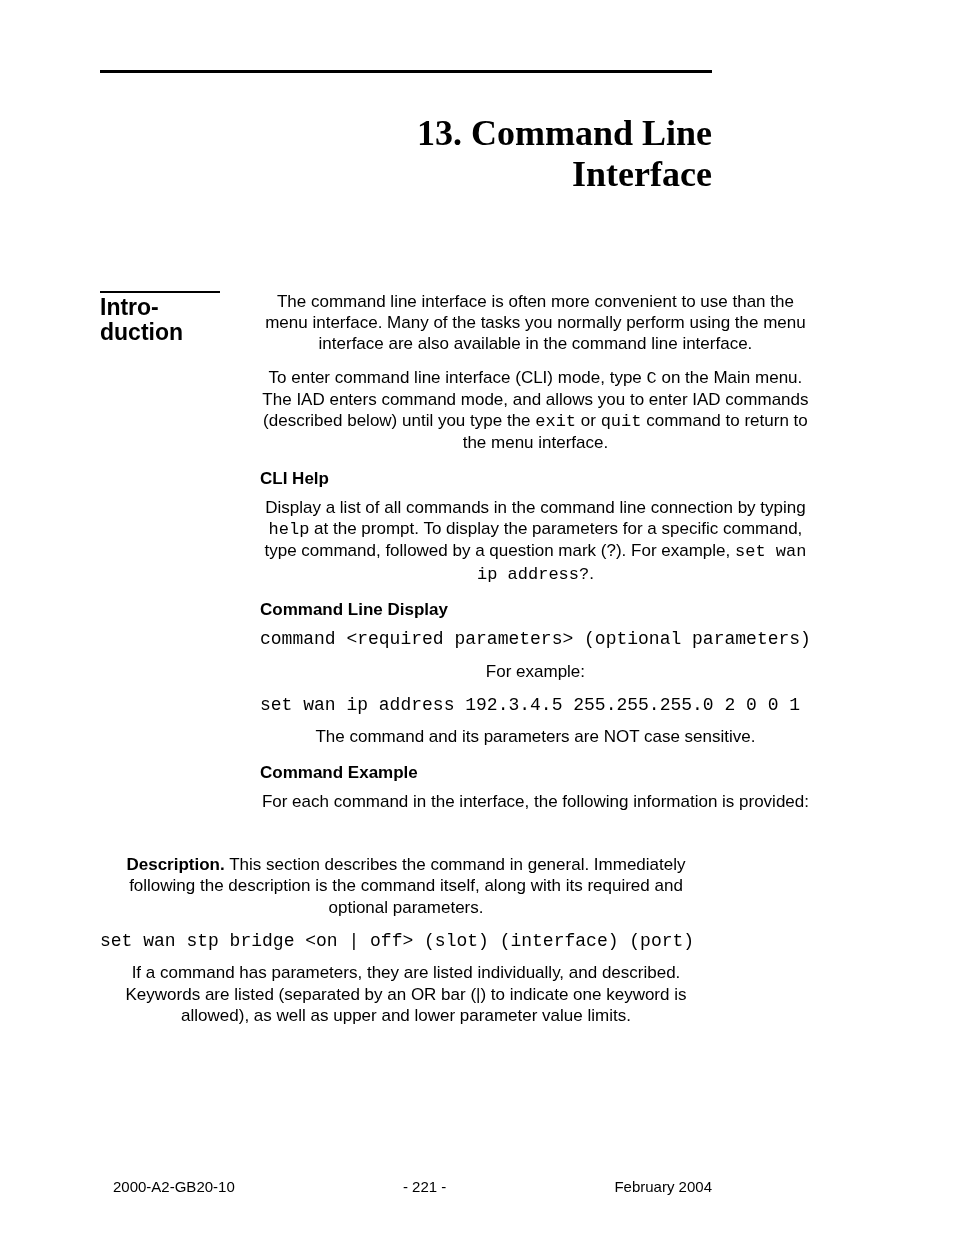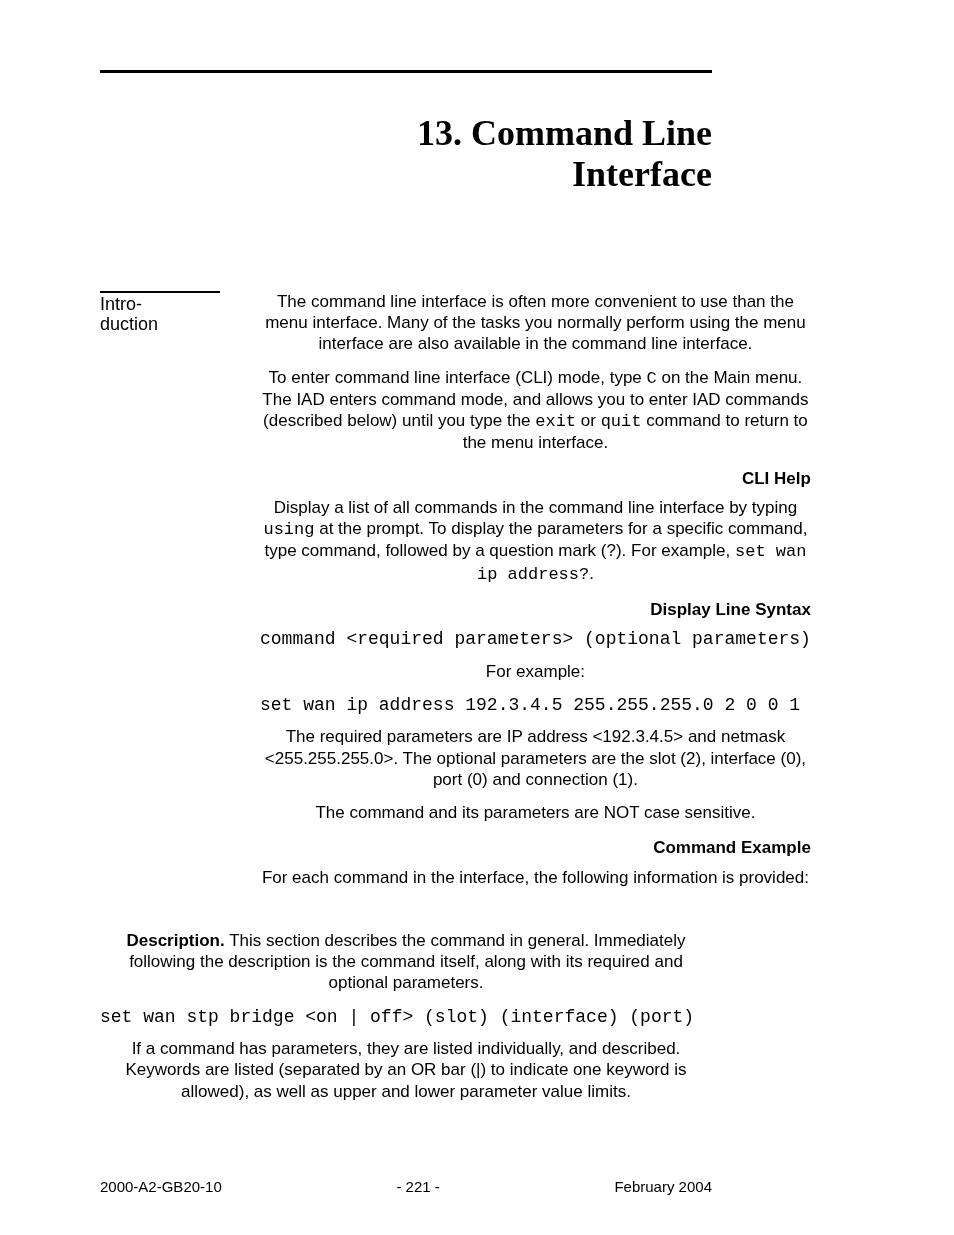--- a/index.html
+++ b/index.html
@@ -39,51 +39,50 @@
     padding-right: 10px;
     box-sizing: border-box;
   }
   .side-rule {
     border-top: 2px solid #000;
     width: 120px;
     margin-bottom: 2px;
   }
   .side-heading {
     font-family: Arial, Helvetica, sans-serif;
-    font-weight: normal;
-    font-size: 18px;
+    font-weight: bold;
+    font-size: 23px;
     line-height: 1.1;
   }
   .body-col {
     flex: 1;
     font-size: 17px;
     line-height: 1.25;
   }
   .body-col p {
     margin: 0 0 12px 0;
     text-align: center;
   }
   .subhead {
     font-weight: bold;
     font-size: 17px;
     margin: 14px 0 8px 0;
-    text-align: right;
   }
   .mono {
     font-family: "Courier New", Courier, monospace;
   }
   .codeblock {
     font-family: "Courier New", Courier, monospace;
     font-size: 18px;
     margin: 6px 0 10px 0;
     white-space: pre;
   }
   .footer {
     position: absolute;
-    left: 100px;
+    left: 113px;
     right: 100px;
     bottom: 40px;
     font-size: 15px;
     display: flex;
     justify-content: space-between;
   }
 </style>
 </head>
 <body>
 
@@ -100,26 +99,25 @@
   <div id="sections">
       <div class="section">
         <div class="side-col">
           <div class="side-rule"></div>
           <div class="side-heading">Intro-<br>duction</div>
         </div>
         <div class="body-col">
           <p><span>The command line interface is often more convenient to use than the menu interface. Many of the tasks you normally perform using the menu interface are also available in the command line interface.</span></p>
           <p><span>To enter command line interface (CLI) mode, type </span><span class="mono">C</span><span> on the Main menu. The IAD enters command mode, and allows you to enter IAD commands (described below) until you type the </span><span class="mono">exit</span><span> or </span><span class="mono">quit</span><span> command to return to the menu interface.</span></p>
           <div class="subhead">CLI Help</div>
-          <p><span>Display a list of all commands in the command line interface by typing </span><span class="mono">using</span><span> at the prompt. To display the parameters for a specific command, type command, followed by a question mark (?). For example, </span><span class="mono">set wan ip address?</span><span>.</span></p>
-          <div class="subhead">Display Line Syntax</div>
+          <p><span>Display a list of all commands in the command line connection by typing </span><span class="mono">help</span><span> at the prompt. To display the parameters for a specific command, type command, followed by a question mark (?). For example, </span><span class="mono">set wan ip address?</span><span>.</span></p>
+          <div class="subhead">Command Line Display</div>
           <div class="codeblock">command &lt;required parameters&gt; (optional parameters)</div>
           <p><span>For example:</span></p>
           <div class="codeblock">set wan ip address 192.3.4.5 255.255.255.0 2 0 0 1</div>
-          <p><span>The required parameters are IP address &lt;192.3.4.5&gt; and netmask &lt;255.255.255.0&gt;. The optional parameters are the slot (2), interface (0), port (0) and connection (1).</span></p>
           <p><span>The command and its parameters are NOT case sensitive.</span></p>
           <div class="subhead">Command Example</div>
           <p><span>For each command in the interface, the following information is provided:</span></p>
         </div>
       </div>
       <div class="section">
         <div class="body-col">
           <p><span style="font-weight: bold;">Description.</span><span> This section describes the command in general. Immediately following the description is the command itself, along with its required and optional parameters.</span></p>
           <div class="codeblock">set wan stp bridge &lt;on | off&gt; (slot) (interface) (port)</div>
           <p><span>If a command has parameters, they are listed individually, and described. Keywords are listed (separated by an OR bar (|) to indicate one keyword is allowed), as well as upper and lower parameter value limits.</span></p>

